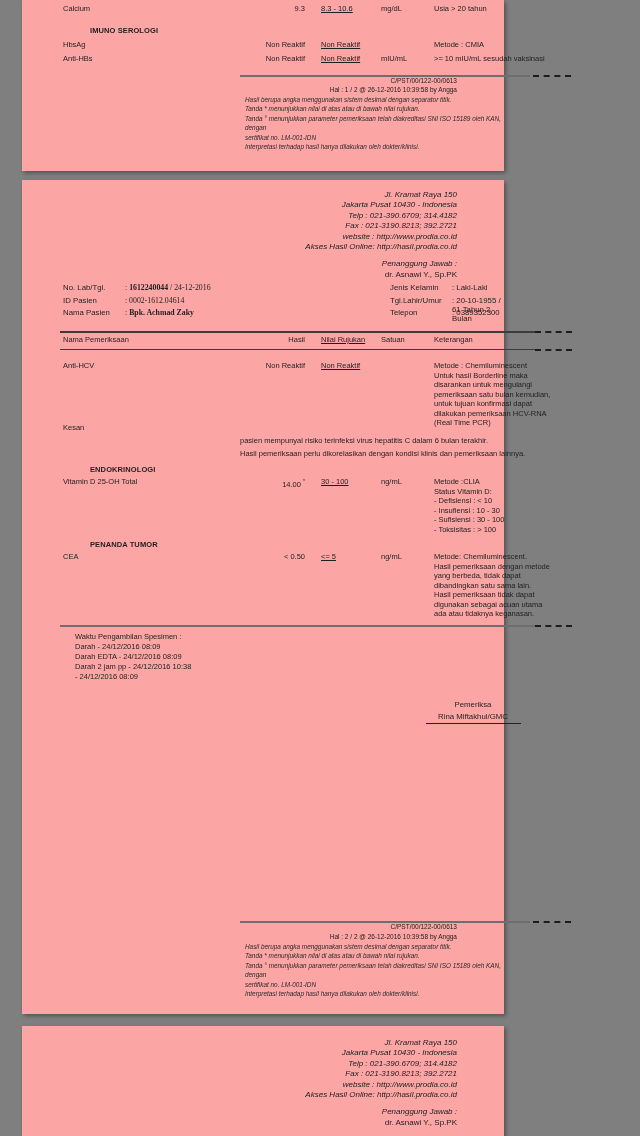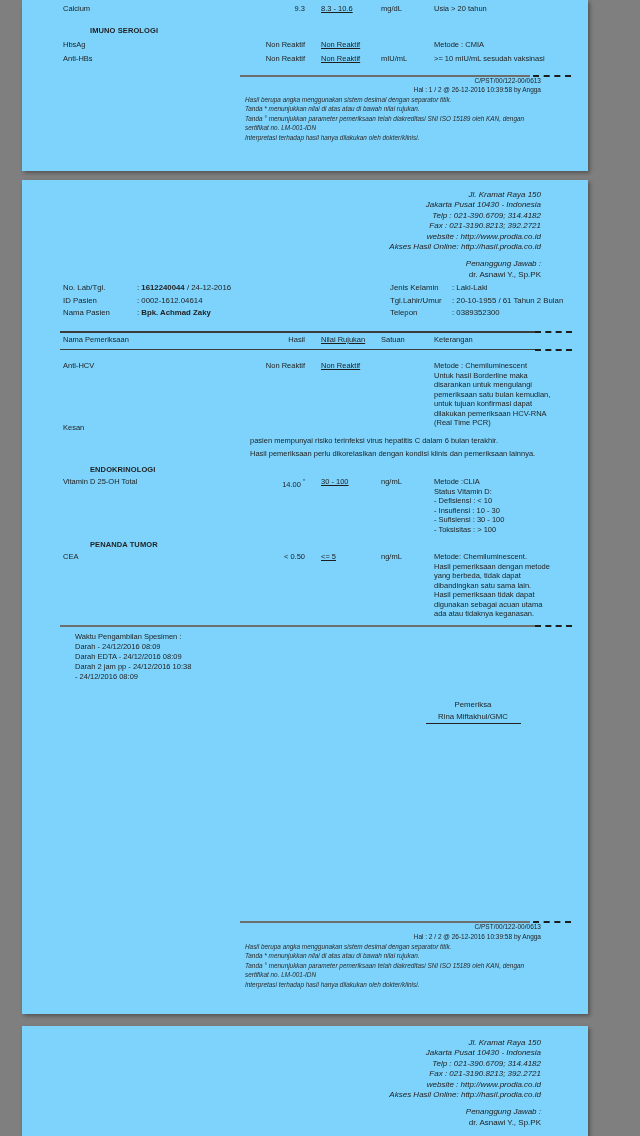--- a/index.html
+++ b/index.html
@@ -5,21 +5,21 @@
   html,body{margin:0;padding:0;}
   body{
     width:640px;height:1136px;overflow:hidden;
     background:#7f7f7f;
     font-family:"Liberation Sans","DejaVu Sans",sans-serif;
     color:#1f1f1f;
     -webkit-font-smoothing:antialiased;
   }
   .stage{position:relative;width:640px;height:1136px;}
   .page{
-    position:absolute;left:22px;width:566px;background:#7dd3fc;
+    position:absolute;left:22px;width:482px;background:#fca5a5;
     box-shadow:2px 2px 4px rgba(0,0,0,0.35);
   }
   #page1{top:0;height:171px;box-shadow:2px 2px 4px rgba(0,0,0,0.35);}
   #page2{top:180px;height:834px;}
   #page3{top:1026px;height:120px;}
 
   .r{position:absolute;left:0;width:100%;height:0;}
   .cell{position:absolute;top:0;font-size:7.5px;line-height:9.5px;}
   .c1{left:41px;}
   .c2{left:140px;width:143px;text-align:right;}
@@ -35,25 +35,25 @@
   .rule-thin{border-top:1.5px solid #3c3c3c;}
   .rule-gray{border-top:2px solid #6e6e6e;}
   .rule-dash{border-top:2px dashed #1d1d1d;}
 
   .addr{position:absolute;right:47px;text-align:right;font-size:8px;line-height:10.4px;white-space:pre-line;color:#222;font-style:italic;}
   .pj-label{position:absolute;right:47px;text-align:right;font-size:8px;font-style:italic;color:#222;}
   .pj-name{position:absolute;right:47px;text-align:right;font-size:8px;color:#222;}
 
   .pt-label{position:absolute;font-size:7.8px;}
   .pt-val{position:absolute;font-size:7.8px;}
-  .pl{left:41px;} .pv{left:115px;} .prl{left:368px;} .prv{left:430px;}
+  .pl{left:41px;} .pv{left:103px;font-family:Liberation Serif, serif;} .prl{left:368px;} .prv{left:430px;}
   .b{font-weight:bold;}
 
   .kesan-p1{position:absolute;left:218px;width:316px;font-size:7.5px;line-height:9.5px;text-align:justify;text-align-last:justify;}
-  .kesan-p2{position:absolute;left:228px;width:330px;font-size:7.5px;line-height:9.5px;}
+  .kesan-p2{position:absolute;left:218px;width:330px;font-size:7.5px;line-height:9.5px;}
 
   .fcode{position:absolute;right:47px;text-align:right;font-size:6.5px;color:#222;}
   .fnotes{position:absolute;left:223px;font-size:6.4px;font-style:italic;line-height:9.4px;white-space:pre-line;color:#2b2b2b;}
 
   .sig-name{position:absolute;left:380px;width:142px;text-align:center;font-size:7.8px;}
   .sig-line{position:absolute;left:404px;width:95px;border-top:1.5px solid #222;height:0;}
   .sig-role{position:absolute;left:380px;width:142px;text-align:center;font-size:7.8px;}
 
   .spec{position:absolute;left:53px;font-size:7.5px;line-height:10px;}
 </style>

